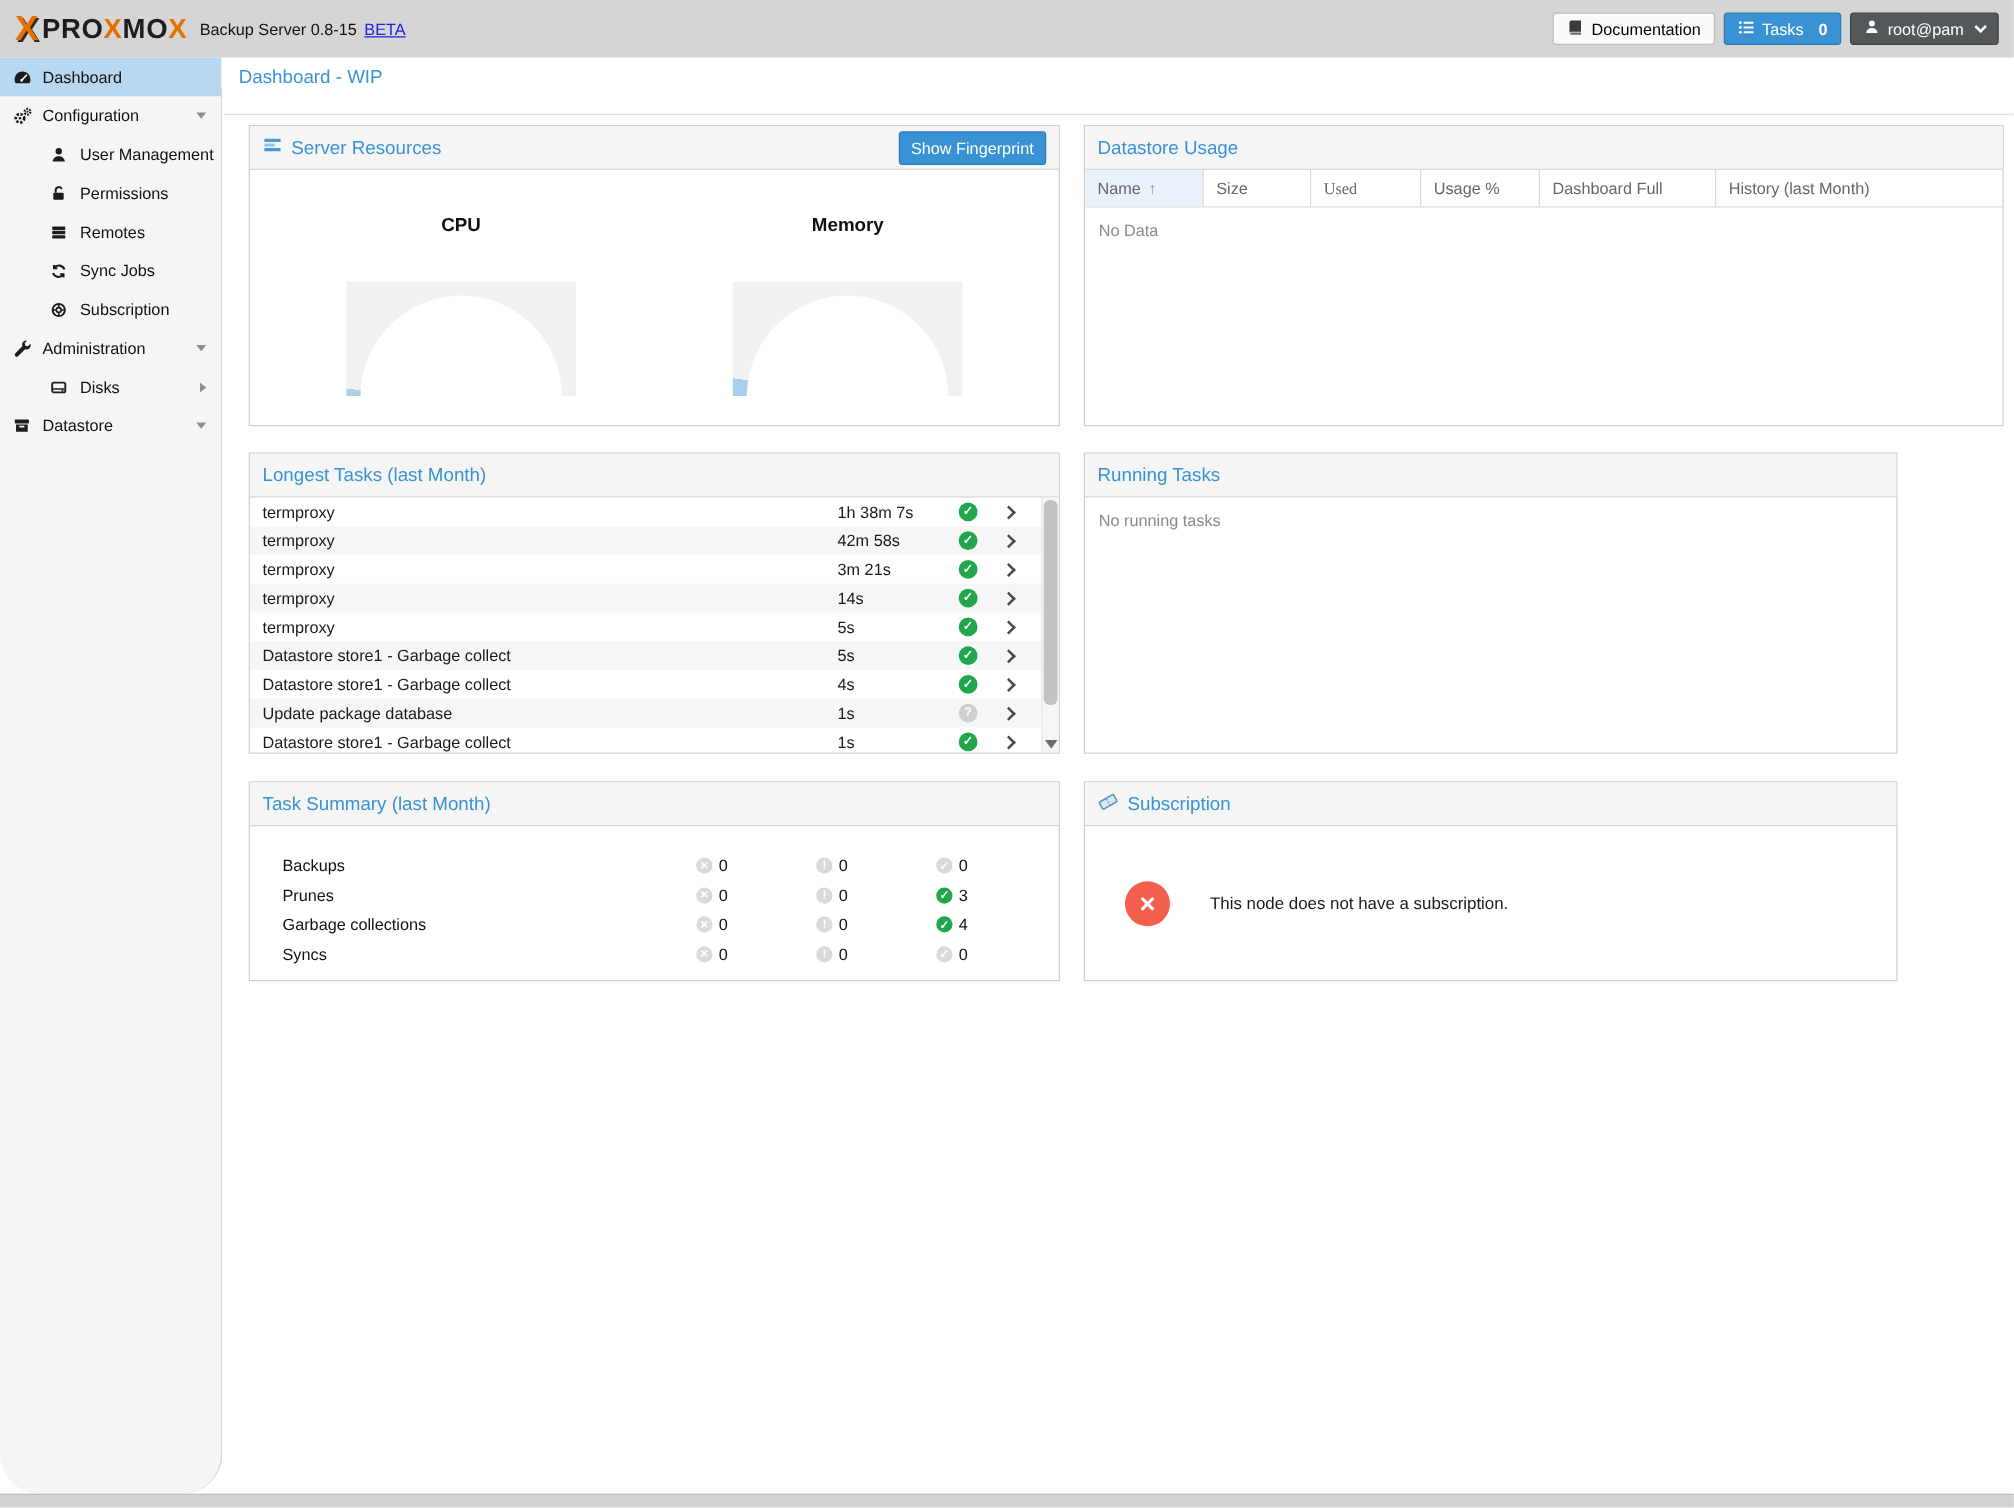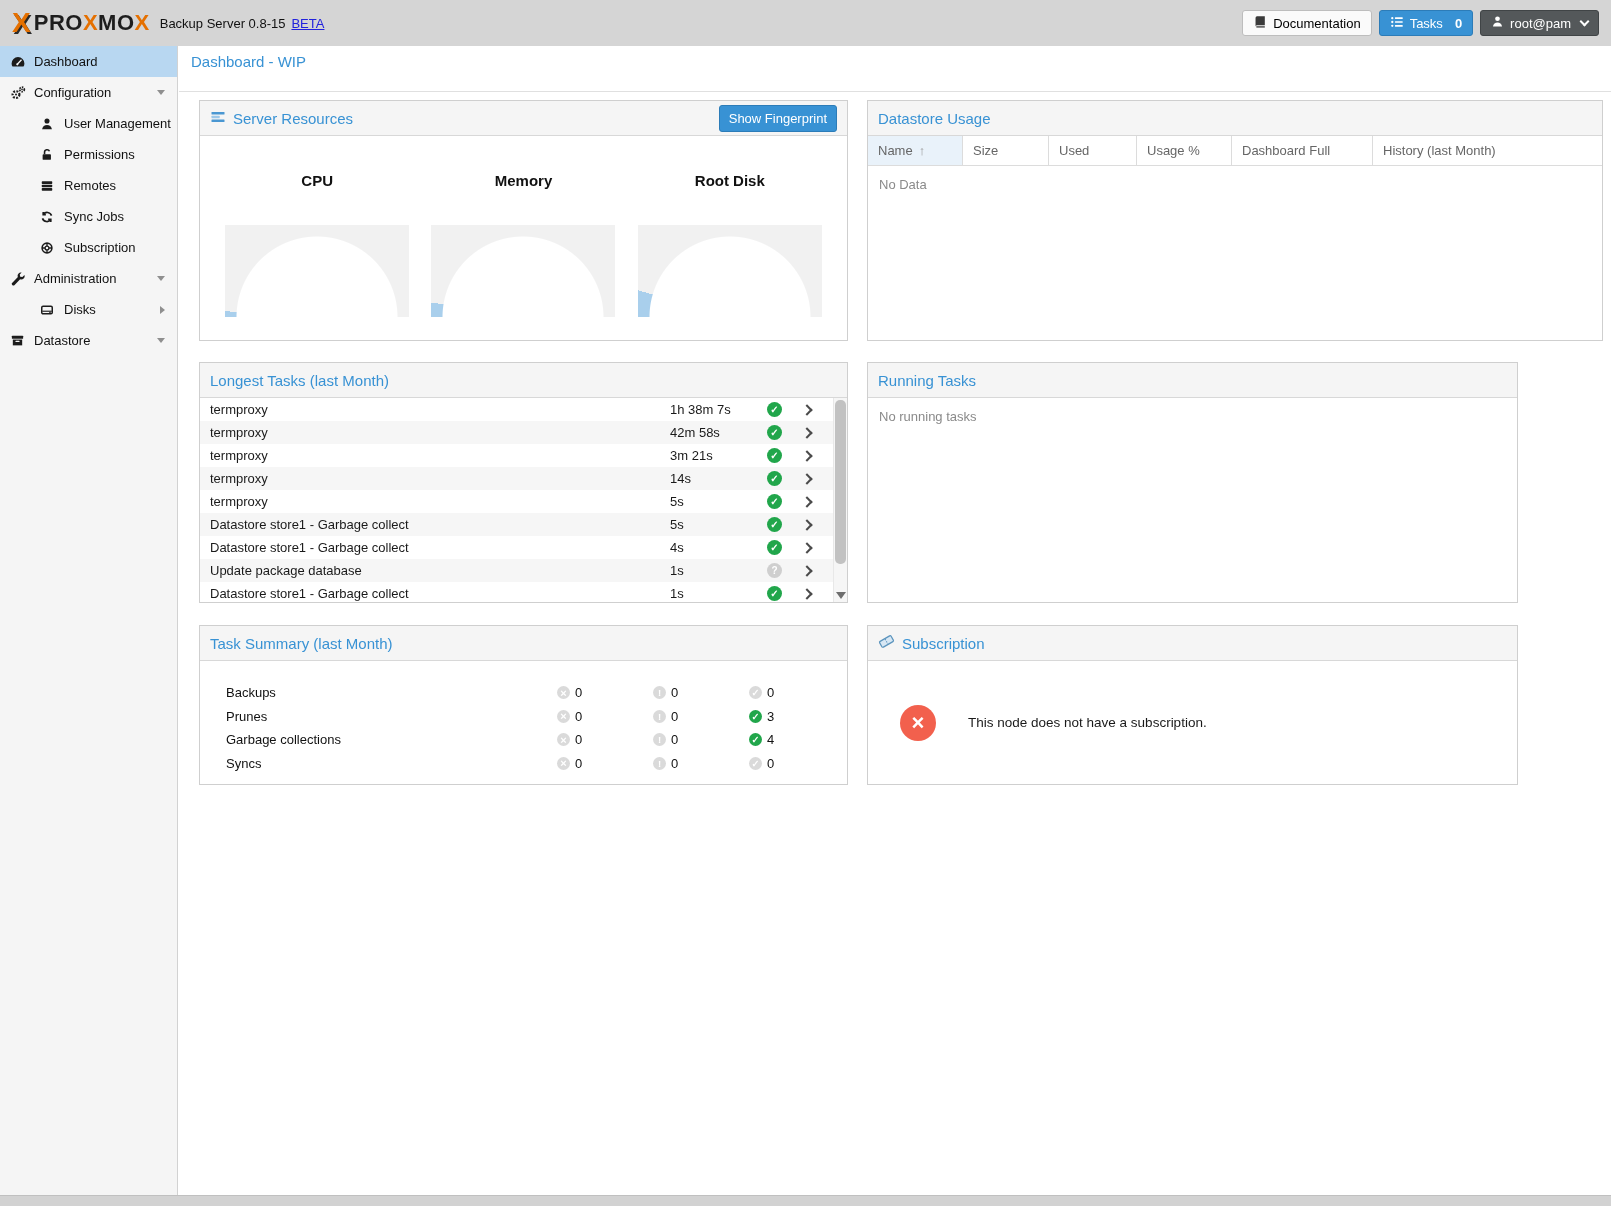--- a/index.html
+++ b/index.html
@@ -21,21 +21,21 @@
     padding:0 10px; font-size:13px; border:1px solid; cursor:pointer; }
   .hbtn.doc   { background:#fafafa; border-color:#bdbdbd; color:#000000; }
   .hbtn.tasks { background:var(--accent,#3892d4); border-color:#2c7cb8; color:#fff; }
   .tasks-count{ font-weight:bold; margin-left:6px; }
   .hbtn.user  { background:#54585a; border-color:#404446; color:#fff; }
   .chev-down-w { width:7px; height:7px; border-right:2px solid #fff; border-bottom:2px solid #fff;
     transform:rotate(45deg); margin-top:-4px; margin-left:4px; }
 
   
   .sidebar { position:absolute; top:46px; left:0; width:178px; bottom:11px;
-    background:#f5f5f5; border-right:1px solid #d2d2d2; }
+    background:#f5f5f5; border-right:1px solid #d2d2d2;border-radius:32px; }
   .sb-item { height:31px; display:flex; align-items:center; position:relative;
     font-size:13px; color:#111; cursor:pointer; }
   .sb-item.lvl0 { padding-left:10px; }
   .sb-item.lvl1 { padding-left:40px; }
   .sb-icon { width:17px; height:16px; display:flex; align-items:center; margin-right:7px; flex:none; }
   .sb-item.selected { background:#b8d7f1; }
   .exp { position:absolute; right:12px; width:0; height:0; }
   .exp.down  { border-left:4.5px solid transparent; border-right:4.5px solid transparent;
     border-top:5.5px solid #8f8f8f; }
   .exp.right { border-top:4.5px solid transparent; border-bottom:4.5px solid transparent;
@@ -72,21 +72,21 @@
       transparent 180deg 360deg);
     -webkit-mask:radial-gradient(circle at 50% 100%, transparent 80px, #000 81px);
             mask:radial-gradient(circle at 50% 100%, transparent 80px, #000 81px); }
   .g-value { position:absolute; bottom:0; left:0; right:0; font-size:20px; color:#111; }
 
   
   .du-cols { display:flex; height:30px; line-height:29px; font-size:13px; color:#666;
     border-bottom:1px solid #dcdcdc; }
   .du-c { padding-left:10px; border-right:1px solid #dcdcdc; white-space:nowrap; overflow:hidden; }
   .du-c:nth-child(1){ width:95px; background:#e9f2fa; }
-  .du-c:nth-child(2){ width:86px; } .du-c:nth-child(3){ width:88px; }
+  .du-c:nth-child(2){ width:86px; } .du-c:nth-child(3){ width:88px;font-family:Liberation Serif, serif; }
   .du-c:nth-child(4){ width:95px; } .du-c:nth-child(5){ width:141px; }
   .du-c:nth-child(6){ flex:1; border-right:none; }
   .sort-arrow::after { content:"\2191"; color:#999; margin-left:6px; font-size:13px; }
 
   
   .lt-body { position:absolute; top:35px; left:0; right:14px; bottom:0; overflow:hidden; }
   .lt-row { height:23px; display:flex; align-items:center; padding-left:10px;
     font-size:13px; color:#1a1a1a; position:relative; cursor:pointer; }
   .lt-row:nth-child(even) { background:#f6f6f6; }
   .lt-name { white-space:nowrap; }
@@ -299,26 +299,20 @@
         <div class="g-arc" style="--p: 2;">
           <div class="g-value">2%</div>
         </div>
       </div>
       <div class="gauge">
         <div class="g-label">Memory</div>
         <div class="g-arc" style="--p: 5;">
           <div class="g-value">5%</div>
         </div>
       </div>
-      <div class="gauge">
-        <div class="g-label">Root Disk</div>
-        <div class="g-arc" style="--p: 9;">
-          <div class="g-value">9%</div>
-        </div>
-      </div>
     </div>
   </div>
 
   <div class="panel p-du">
     <div class="panel-h">
       <span>Datastore Usage</span>
     </div>
     <div class="du-cols">
       <div class="du-c sort-arrow">Name</div>
       <div class="du-c">Size</div>

